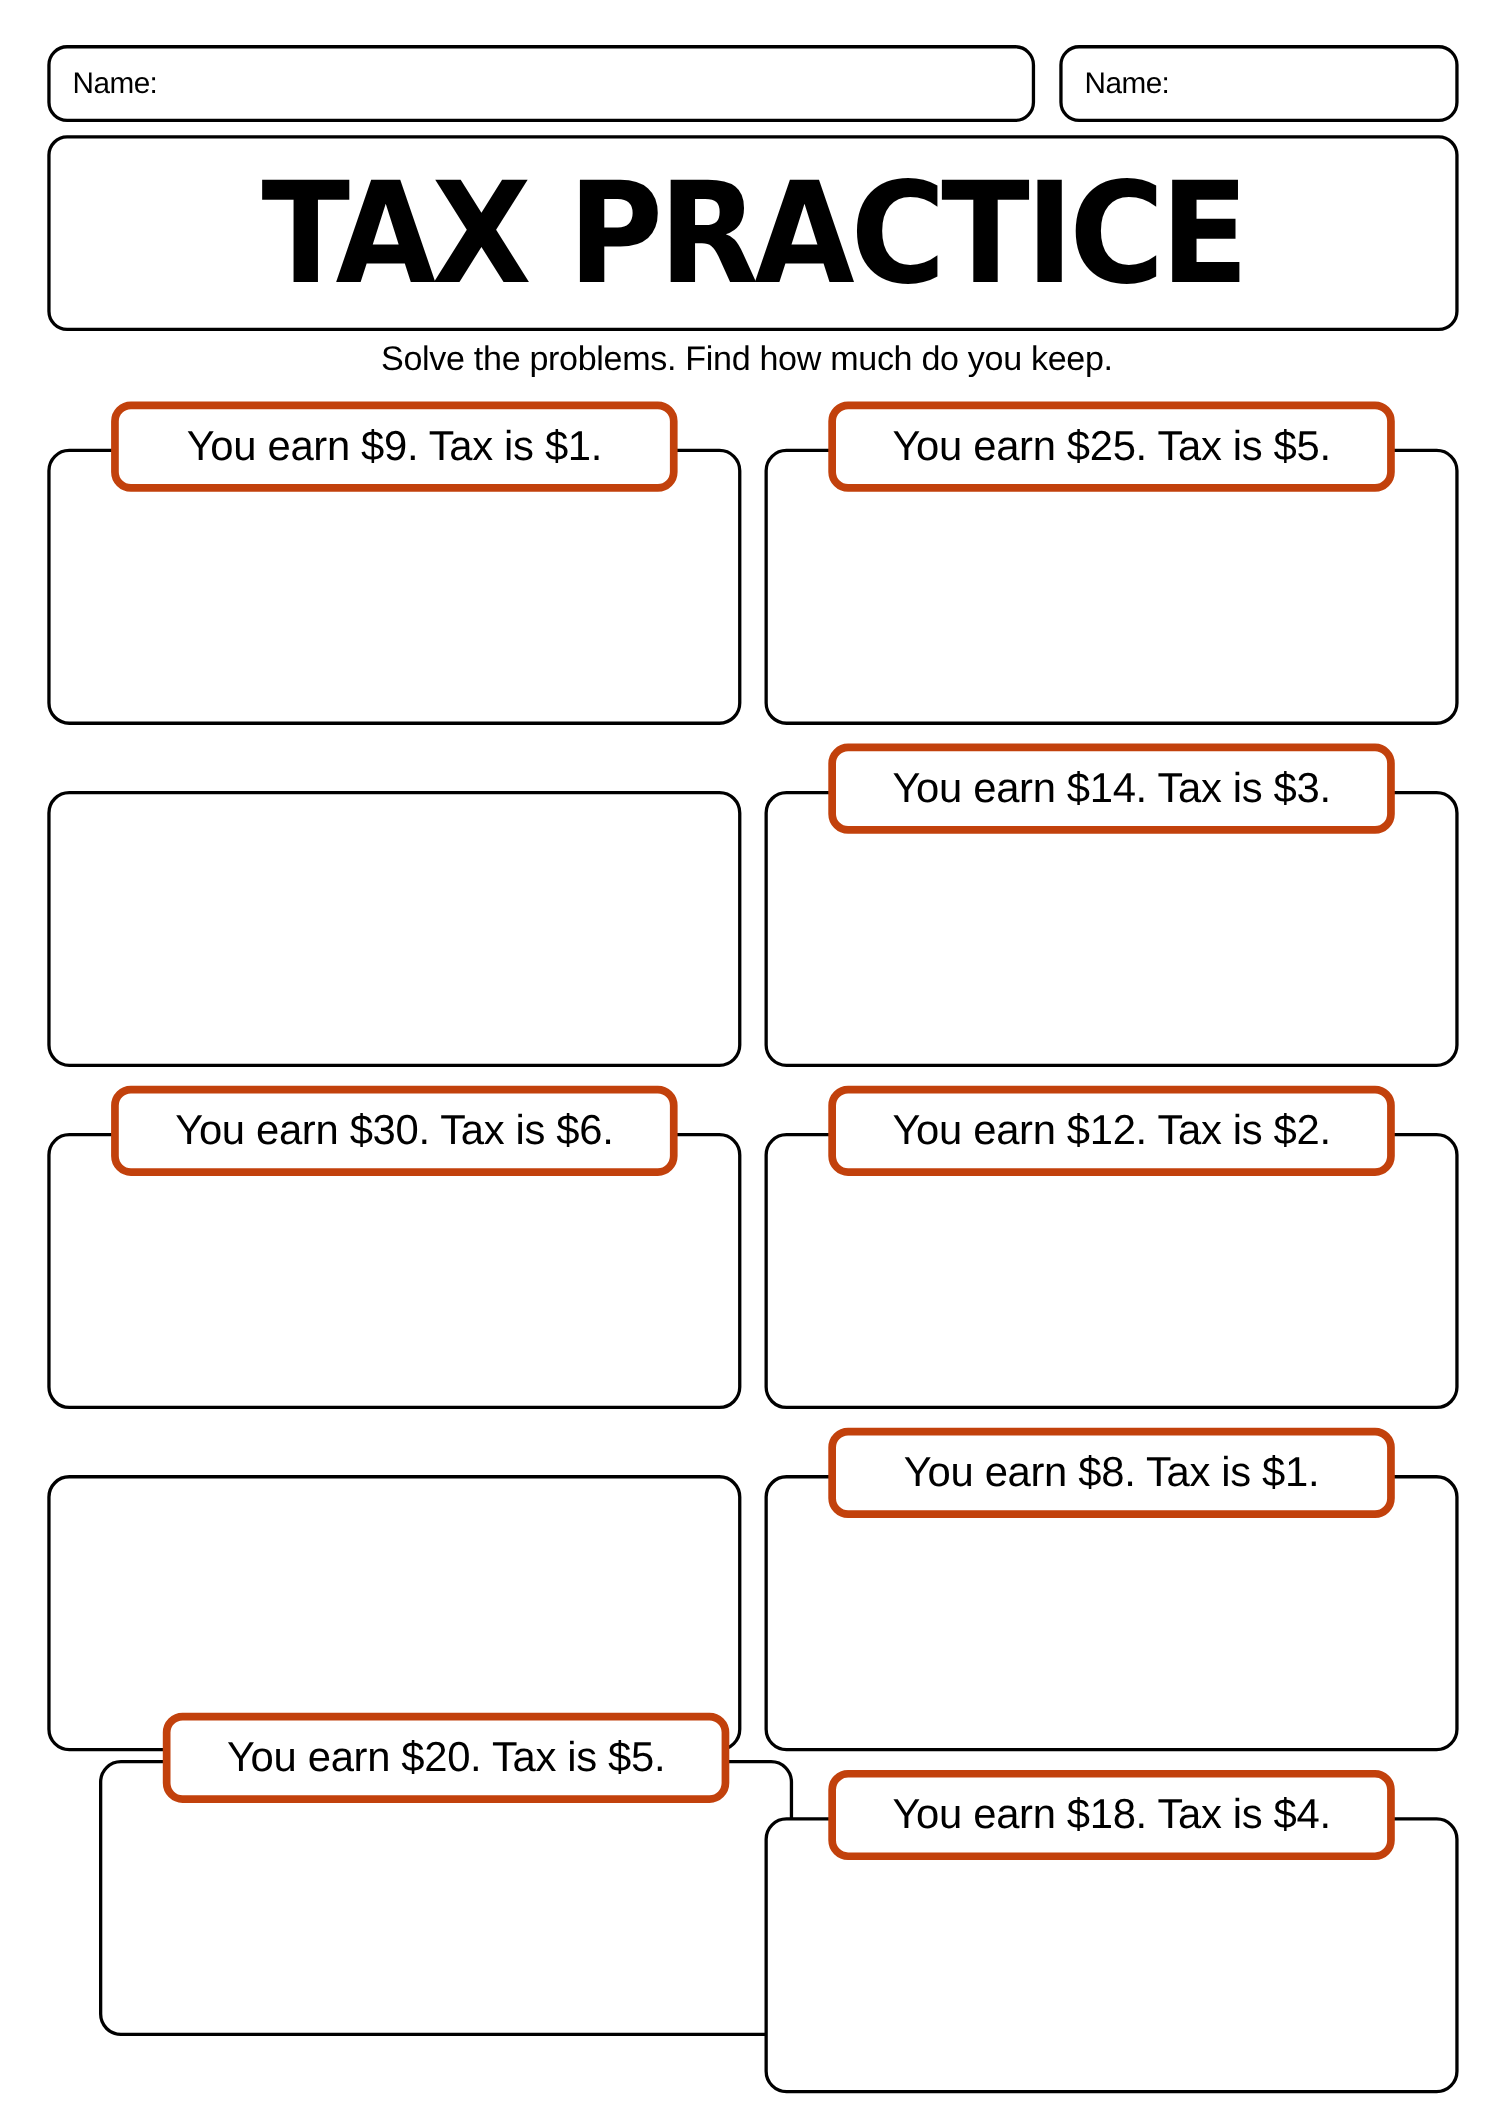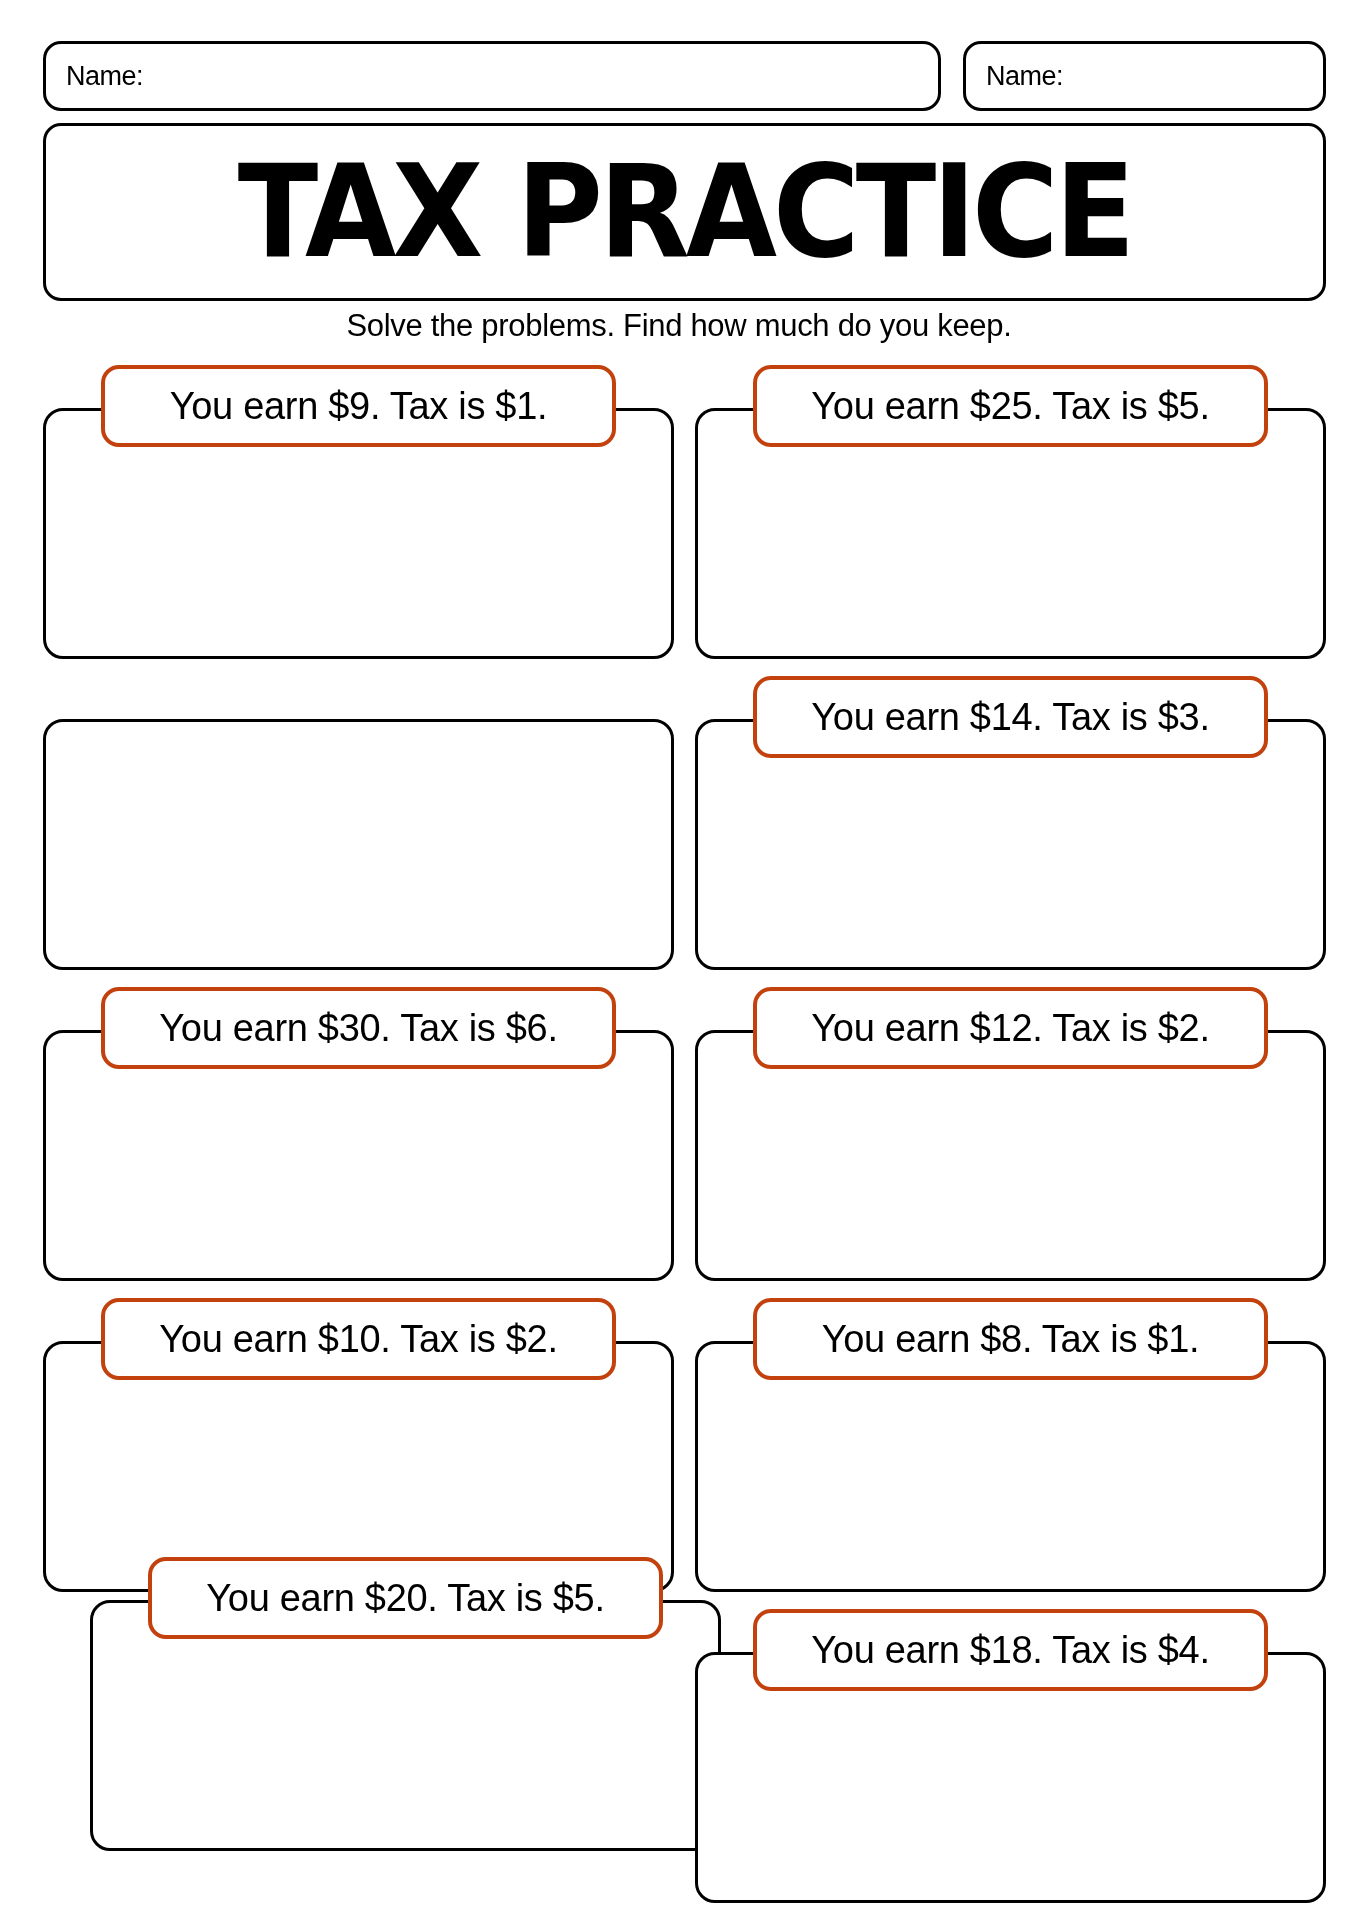--- a/index.html
+++ b/index.html
@@ -10,21 +10,21 @@
                  font-family:"Liberation Sans", sans-serif; font-size:27px; letter-spacing:-0.5px; }
   .title { position:absolute; left:0; right:0; top:50%; transform:translateY(-50%);
            text-align:center; font-family:"DejaVu Sans", sans-serif; font-weight:bold;
            font-size:118px; letter-spacing:-4px; transform:translateY(-50%) scaleY(1.08); }
   .subtitle { position:absolute; left:0; width:1358px; top:308px; text-align:center;
               font-family:"Liberation Sans", sans-serif; font-size:31px; letter-spacing:-0.3px; }
   .card { position:absolute; width:631px; height:294px; }
   .card-body { position:absolute; left:0; top:43px; width:631px; height:251px;
                border:3px solid #000; border-radius:20px; box-sizing:border-box; background:#fff; }
   .card-tab { position:absolute; left:58px; top:0; width:515px; height:82px;
-              border:4px solid #c2410c; border-radius:18px; box-sizing:border-box; background:#fff;
+              border:7px solid #c2410c; border-radius:18px; box-sizing:border-box; background:#fff;
               display:flex; align-items:center; justify-content:center;
               font-family:"Liberation Sans", sans-serif; font-size:38px; letter-spacing:-0.3px; }
   .answer-area { position:absolute; left:10px; right:10px; top:95px; bottom:10px; }
 </style>
 </head>
 <body>
 
 <div class="box" style="left:43px; top:41px; width:898px; height:70px;">
   <span class="field-label">Name:</span>
 </div>
@@ -81,23 +81,20 @@
         <div class="answer-area"></div>
       </div>
       <div class="card-tab">
         <span>You earn $12. Tax is $2.</span>
       </div>
     </div>
     <div class="card" style="left: 43px; top: 1298px;">
       <div class="card-body">
         <div class="answer-area"></div>
       </div>
-      <div class="card-tab">
-        <span>You earn $10. Tax is $2.</span>
-      </div>
     </div>
     <div class="card" style="left: 695px; top: 1298px;">
       <div class="card-body">
         <div class="answer-area"></div>
       </div>
       <div class="card-tab">
         <span>You earn $8. Tax is $1.</span>
       </div>
     </div>
     <div class="card" style="left: 43px; top: 1557px; margin-left: 47px;">

